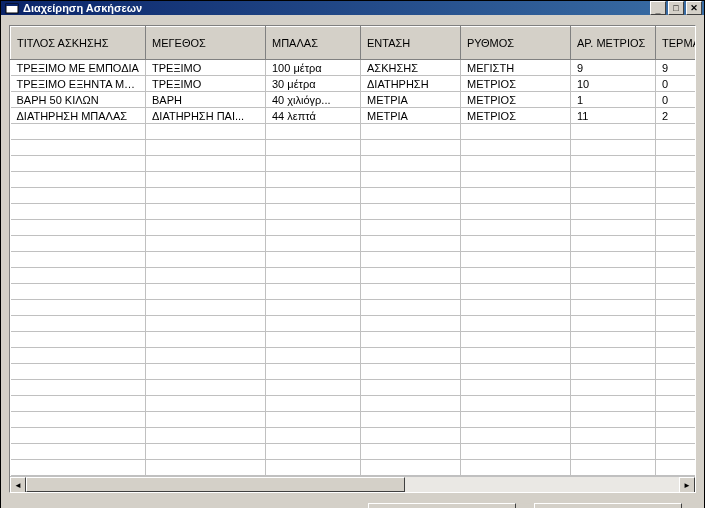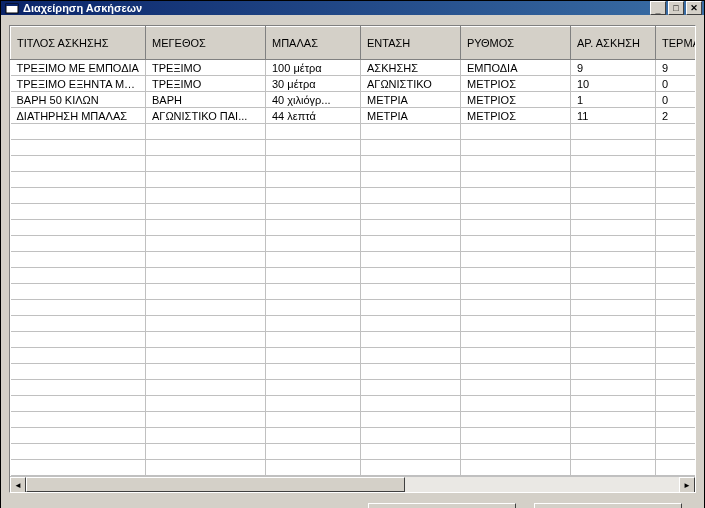--- a/index.html
+++ b/index.html
@@ -208,55 +208,55 @@
               <col class="c6">
               <col class="c7">
           </colgroup>
           <thead>
             <tr>
               <th>ΤΙΤΛΟΣ ΑΣΚΗΣΗΣ</th>
               <th>ΜΕΓΕΘΟΣ</th>
               <th>ΜΠΑΛΑΣ</th>
               <th>ΕΝΤΑΣΗ</th>
               <th>ΡΥΘΜΟΣ</th>
-              <th>ΑΡ. ΑΣΚΗΣΗ</th>
+              <th>ΑΡ. ΜΕΤΡΙΟΣ</th>
               <th>ΤΕΡΜΑΤΟΦ...</th>
             </tr>
           </thead>
           <tbody id="grid-body">
               <tr>
                 <td>ΤΡΕΞΙΜΟ ΜΕ ΕΜΠΟΔΙΑ</td>
                 <td>ΤΡΕΞΙΜΟ</td>
                 <td>100 μέτρα</td>
                 <td>ΑΣΚΗΣΗΣ</td>
-                <td>ΕΜΠΟΔΙΑ</td>
+                <td>ΜΕΓΙΣΤΗ</td>
                 <td>9</td>
                 <td>9</td>
               </tr>
               <tr>
                 <td>ΤΡΕΞΙΜΟ ΕΞΗΝΤΑ ΜΕΤ...</td>
                 <td>ΤΡΕΞΙΜΟ</td>
                 <td>30 μέτρα</td>
-                <td>ΑΓΩΝΙΣΤΙΚΟ</td>
+                <td>ΔΙΑΤΗΡΗΣΗ</td>
                 <td>ΜΕΤΡΙΟΣ</td>
                 <td>10</td>
                 <td>0</td>
               </tr>
               <tr>
                 <td>ΒΑΡΗ 50 ΚΙΛΩΝ</td>
                 <td>ΒΑΡΗ</td>
                 <td>40 χιλιόγρ...</td>
                 <td>ΜΕΤΡΙΑ</td>
                 <td>ΜΕΤΡΙΟΣ</td>
                 <td>1</td>
                 <td>0</td>
               </tr>
               <tr>
                 <td>ΔΙΑΤΗΡΗΣΗ ΜΠΑΛΑΣ</td>
-                <td>ΑΓΩΝΙΣΤΙΚΟ ΠΑΙ...</td>
+                <td>ΔΙΑΤΗΡΗΣΗ ΠΑΙ...</td>
                 <td>44 λεπτά</td>
                 <td>ΜΕΤΡΙΑ</td>
                 <td>ΜΕΤΡΙΟΣ</td>
                 <td>11</td>
                 <td>2</td>
               </tr>
               <tr>
                 <td>&nbsp;</td>
                 <td>&nbsp;</td>
                 <td>&nbsp;</td>

